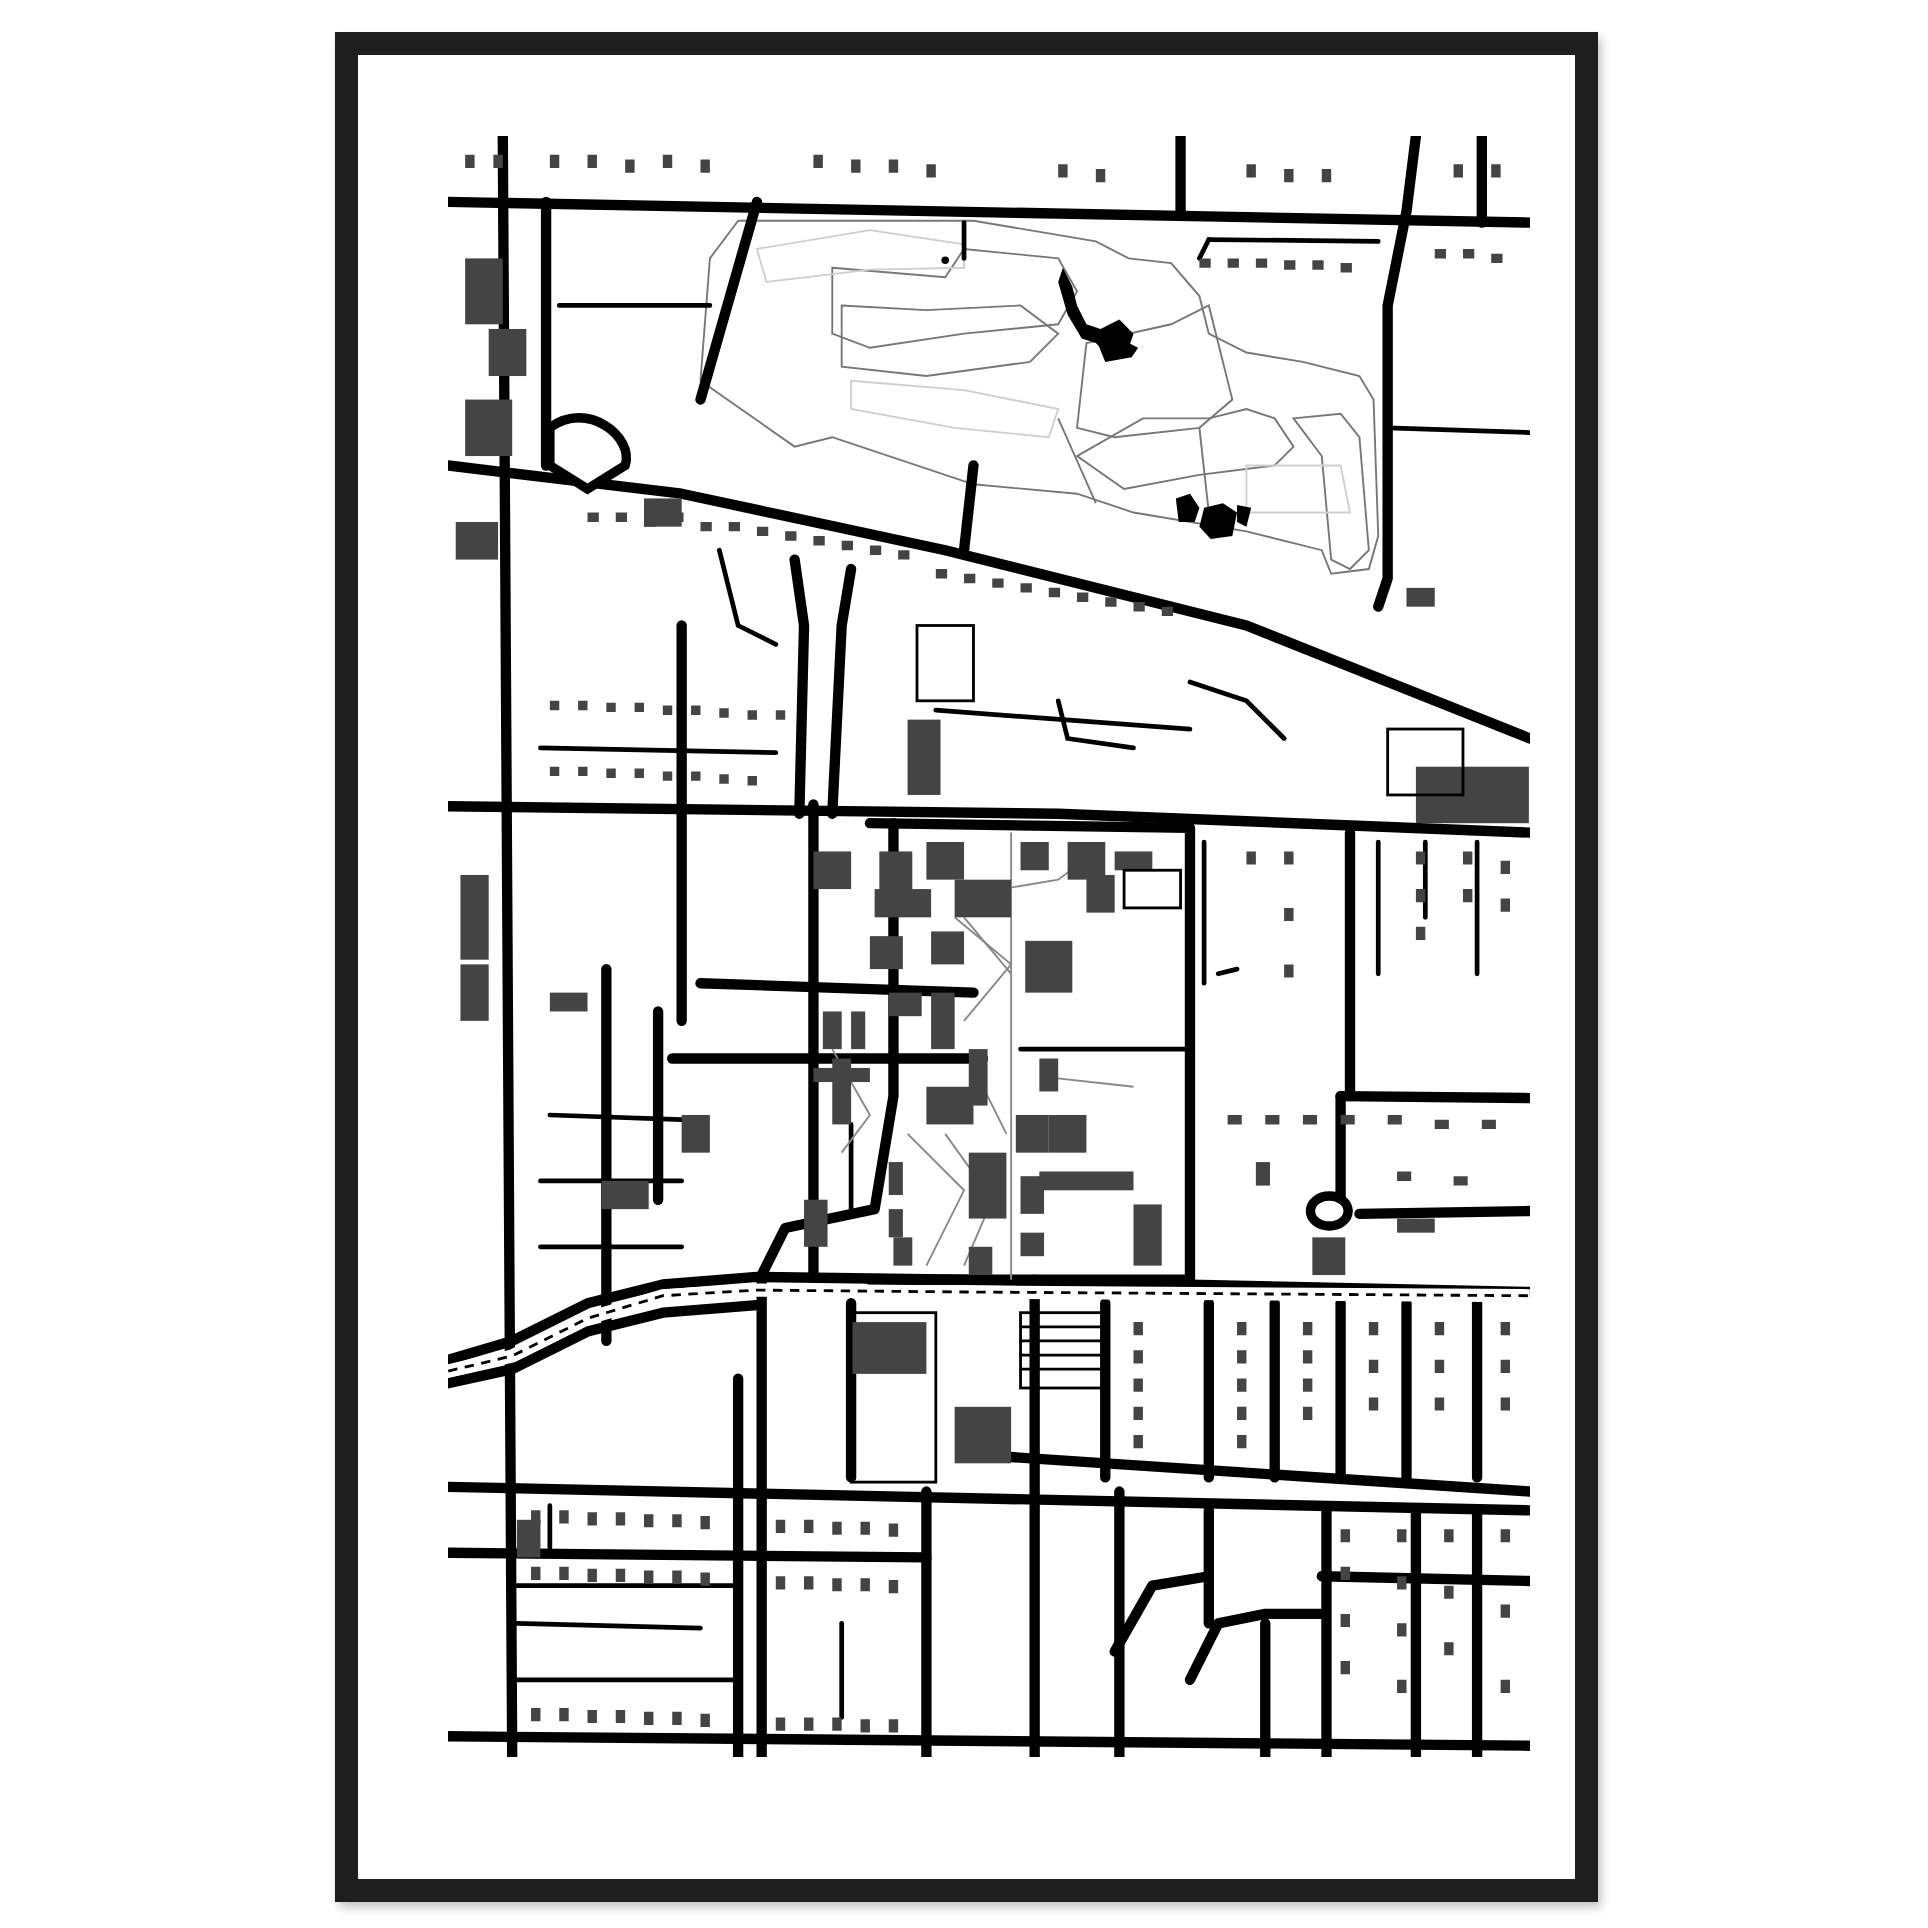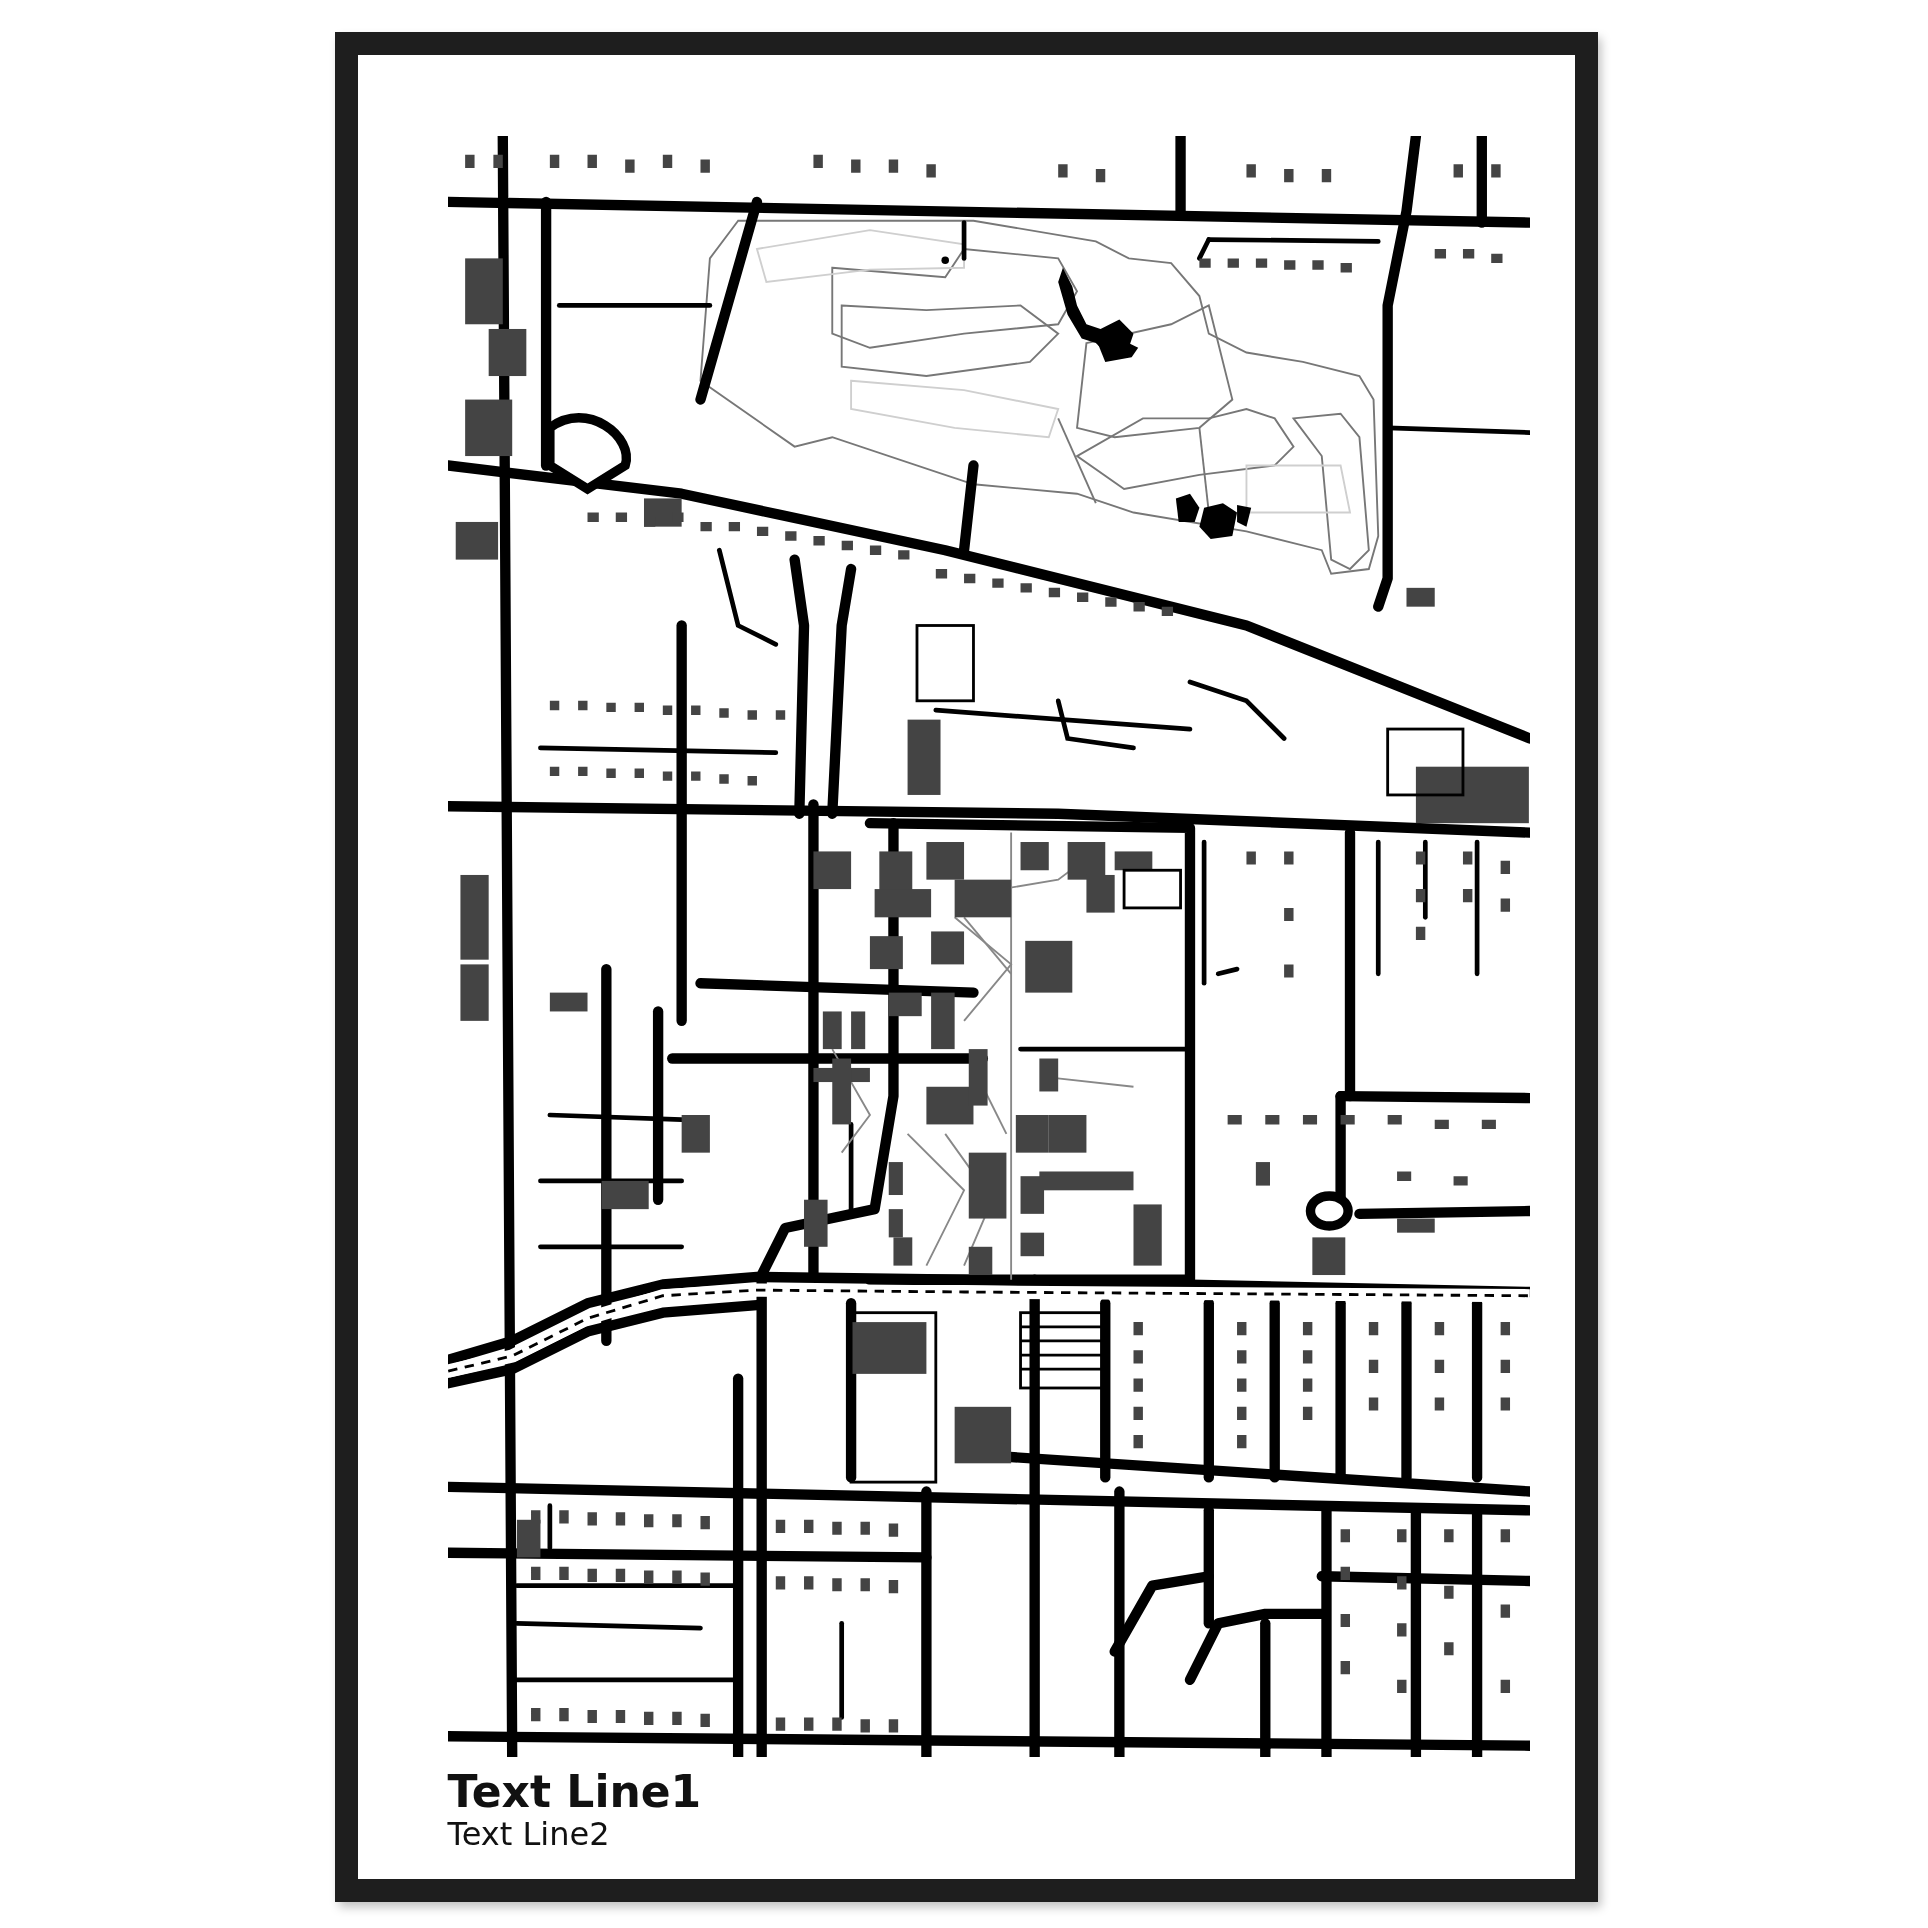--- a/index.html
+++ b/index.html
@@ -224,19 +224,15 @@
           <line x1="1060" y1="1400" x2="1150" y2="1400"></line>
           <line x1="1060" y1="1415" x2="1150" y2="1415"></line>
           <line x1="1060" y1="1430" x2="1150" y2="1430"></line>
           <rect x="880" y="1370" width="90" height="180"></rect>
           <rect x="1170" y="900" width="60" height="40"></rect>
           <rect x="950" y="640" width="60" height="80"></rect>
           <rect x="1450" y="750" width="80" height="70"></rect>
         </g>
       </svg>
     </div>
-    <div class="caption">
-      <div class="line1">Text Line1</div>
-      <div class="line2">Text Line2</div>
-    </div>
   </div>
 </div>
 
 
 </body></html>

